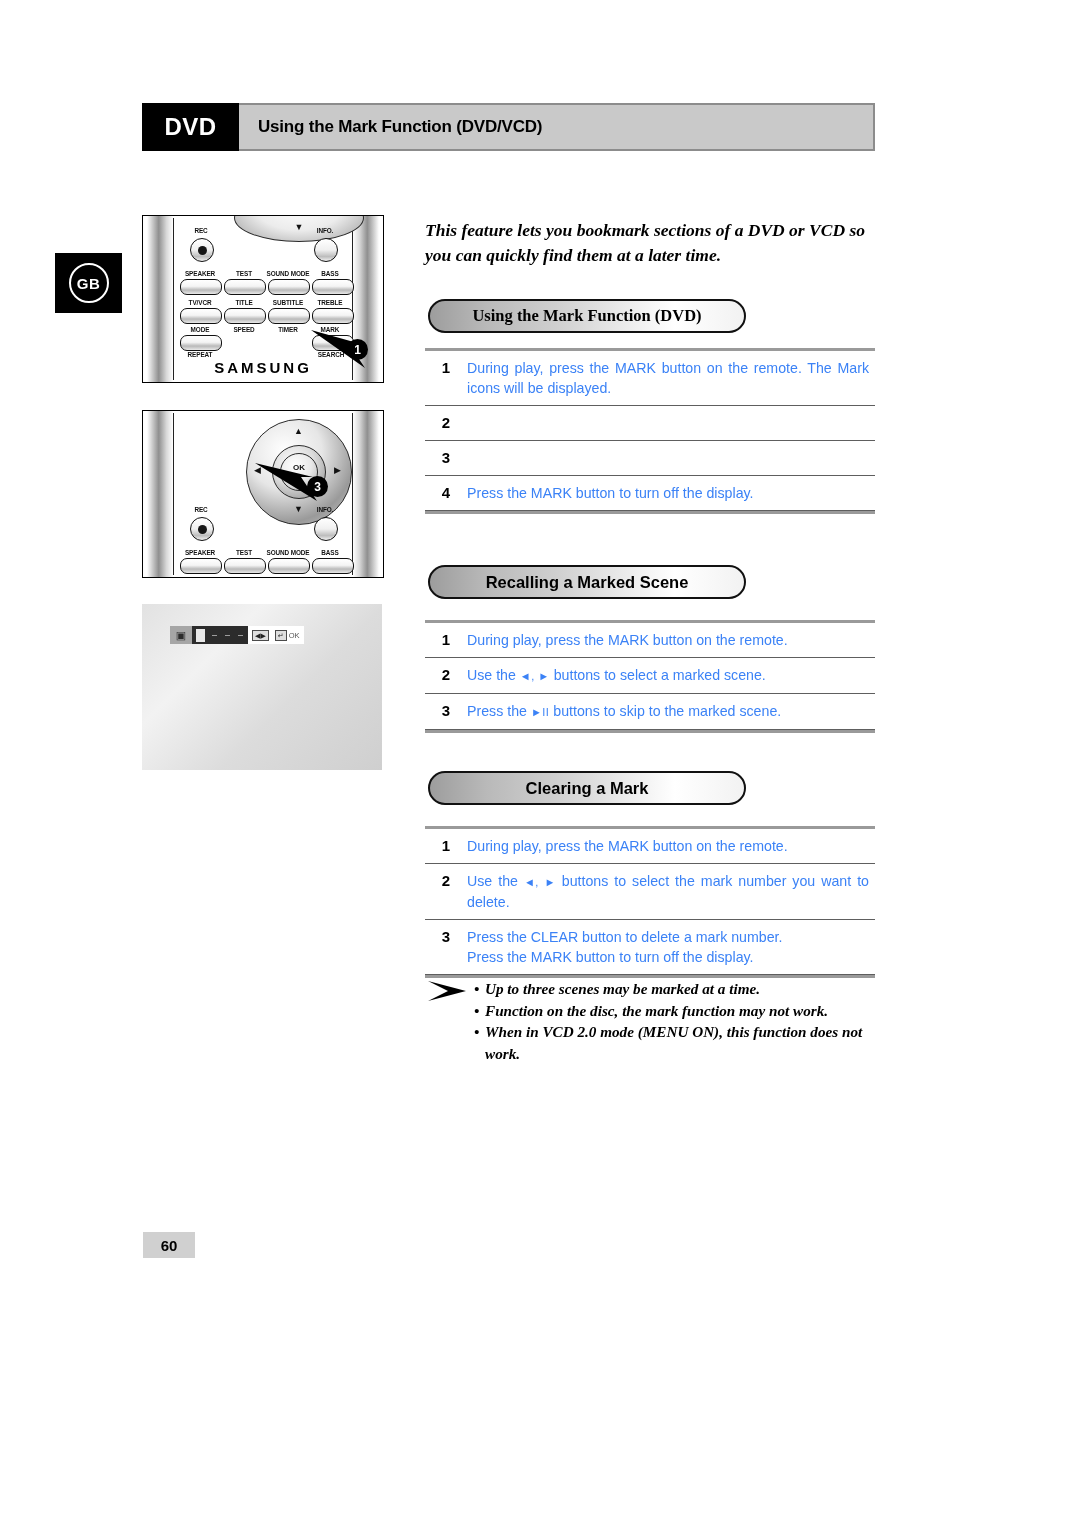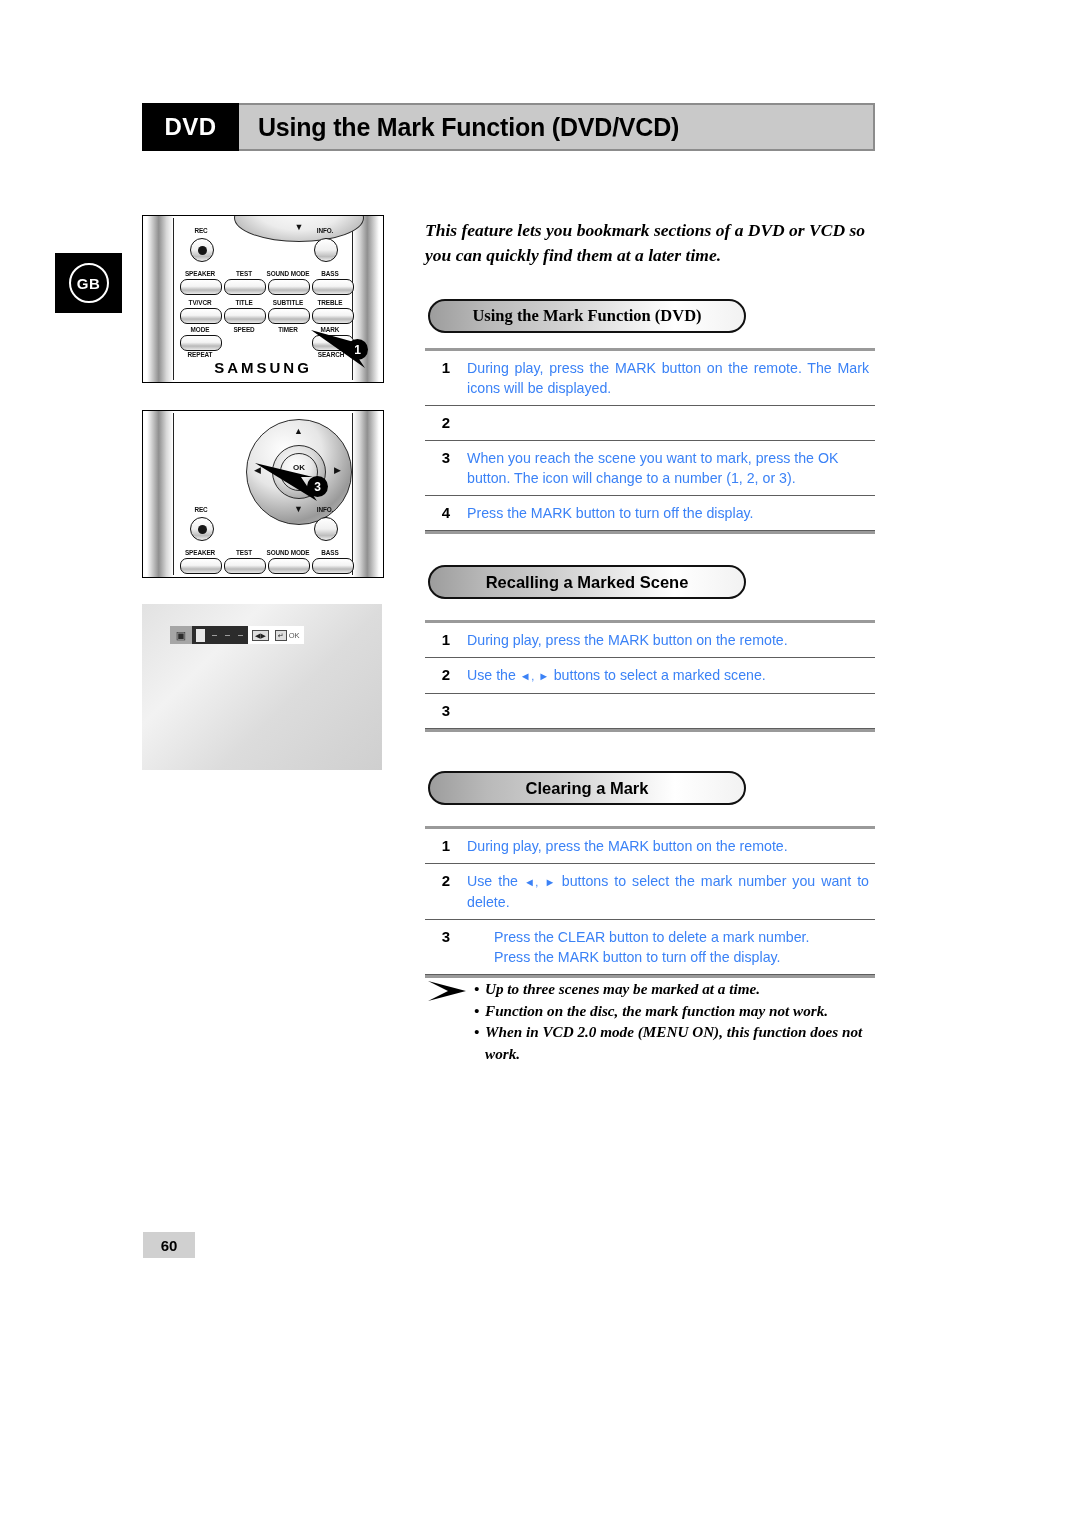--- a/index.html
+++ b/index.html
@@ -11,21 +11,21 @@
   }
 
   
   .page-header{position:absolute;left:142px;top:103px;width:884px;height:48px;}
   .hdr-bar{position:absolute;left:0;top:0;width:733px;height:48px;
            background:#c9c9c9;border:2px solid #8c8c8c;box-sizing:border-box;}
   .hdr-tag{position:absolute;left:0;top:0;width:97px;height:48px;background:#000;
            color:#fff;display:flex;align-items:center;justify-content:center;
            font-weight:bold;font-size:24px;letter-spacing:0.5px;}
   .hdr-title{position:absolute;left:116px;top:0;height:48px;display:flex;
-             align-items:center;font-weight:bold;font-size:25px;color:#000;
+             align-items:center;font-weight:bold;font-size:17px;color:#000;
              letter-spacing:-0.2px;}
 
   
   .gb-badge{position:absolute;left:55px;top:253px;width:67px;height:60px;background:#000;
             display:flex;align-items:center;justify-content:center;}
   .gb-circle{width:36px;height:36px;border:2px solid #fff;border-radius:50%;
              display:flex;align-items:center;justify-content:center;
              color:#fff;font-size:15px;font-weight:bold;letter-spacing:0.5px;}
 
   
@@ -279,21 +279,20 @@
   <div class="rule-top"></div>
   <div class="step">
     <div class="step-num">1</div>
     <div class="step-txt just">During play, press the MARK button on the remote. The Mark icons will be displayed.</div>
   </div>
   <div class="step">
     <div class="step-num">2</div>
   </div>
   <div class="step">
     <div class="step-num">3</div>
-    <div class="step-txt">When you reach the scene you want to mark, press the OK button. The icon will change to a number (1, 2, or 3).</div>
   </div>
   <div class="step">
     <div class="step-num">4</div>
     <div class="step-txt">Press the MARK button to turn off the display.</div>
   </div>
   <div class="rule-bot"></div>
 </div>
 
 <div class="pill" id="pill-2">Recalling a Marked Scene</div>
 <div class="steps" id="steps-2">
@@ -301,38 +300,39 @@
   <div class="step">
     <div class="step-num">1</div>
     <div class="step-txt">During play, press the MARK button on the remote.</div>
   </div>
   <div class="step">
     <div class="step-num">2</div>
     <div class="step-txt"><span>Use the </span><span class="ico">◄, ►</span><span> buttons to select a marked scene.</span></div>
   </div>
   <div class="step">
     <div class="step-num">3</div>
+    <div class="step-txt"><span>Press the </span><span class="ico">►II</span><span> buttons to skip to the marked scene.</span></div>
   </div>
   <div class="rule-bot"></div>
 </div>
 
 <div class="pill" id="pill-3">Clearing a Mark</div>
 <div class="steps" id="steps-3">
   <div class="rule-top"></div>
   <div class="step">
     <div class="step-num">1</div>
     <div class="step-txt">During play, press the MARK button on the remote.</div>
   </div>
   <div class="step">
     <div class="step-num">2</div>
     <div class="step-txt just"><span>Use the </span><span class="ico">◄, ►</span><span> buttons to select the mark number you want to delete.</span></div>
   </div>
   <div class="step">
     <div class="step-num">3</div>
-    <div class="step-txt" style="white-space:pre-line;margin-left:27px;">Press the CLEAR button to delete a mark number.
+    <div class="step-txt" style="white-space:pre-line;">Press the CLEAR button to delete a mark number.
 Press the MARK button to turn off the display.</div>
   </div>
   <div class="rule-bot"></div>
 </div>
 
 <div class="notes">
   <div class="notes-arrow">
     <svg width="40" height="22" viewBox="0 0 40 22">
       <polygon points="0,1 38,11 0,21 20,11" fill="#000"></polygon>
     </svg>

